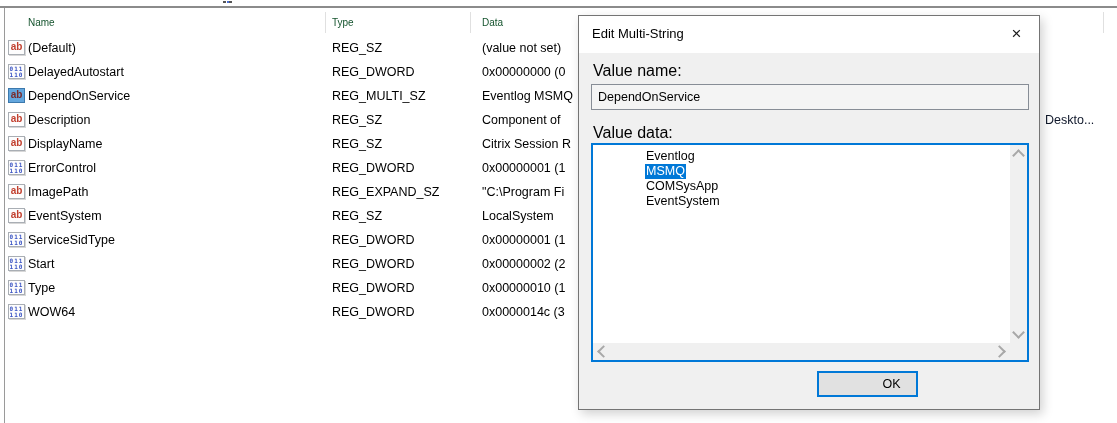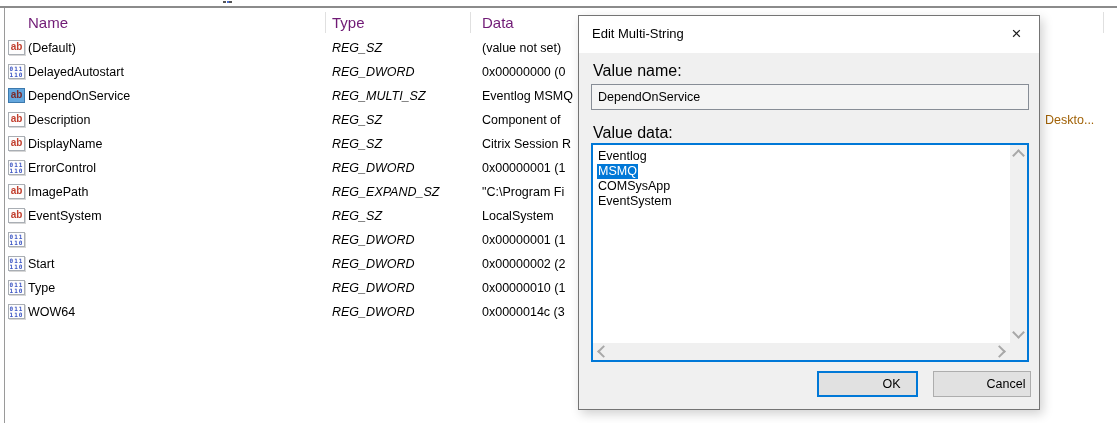--- a/index.html
+++ b/index.html
@@ -9,60 +9,60 @@
     font-family:"Liberation Sans","DejaVu Sans",sans-serif;
     -webkit-font-smoothing:antialiased;
   }
   .screen{position:absolute;inset:0;}
   
   .path-remnant{position:absolute;left:223px;top:1px;width:9px;height:2px;
     background:linear-gradient(90deg,#555 0 3px,transparent 3px 4px,#4a6fd4 4px 6px,#555 6px 9px);}
   .topline{position:absolute;left:0;top:6px;width:1117px;height:2px;background:#8b8b8b;}
   .left-border{position:absolute;left:4px;top:8px;width:1px;height:415px;background:#9a9a9a;}
   
-  .header-label{position:absolute;top:16px;font-size:15px;color:#701a75;line-height:14px;cursor:default;}
+  .header-label{position:absolute;top:16px;font-size:10px;color:#14532d;line-height:14px;cursor:default;}
   .hl-name{left:28px;}
   .hl-type{left:332px;}
   .hl-data{left:482px;}
   .col-sep{position:absolute;top:12px;height:21px;width:1px;background:#e0e0e0;}
   .cs1{left:325px;} .cs2{left:470px;} .cs3{left:1103px;}
   
   .rows{position:absolute;left:5px;top:36px;width:1112px;}
   .row{position:relative;height:24px;}
   .vicon{position:absolute;left:3px;top:4px;width:17px;height:15px;box-sizing:border-box;
     background:#fdfdfd;border:1px solid #a9aeb4;text-align:center;font-weight:bold;cursor:default;
     box-shadow:1px 1px 0 #d7d7d7;}
   .vicon.string{color:#c2402f;font-size:10px;line-height:12px;}
   .vicon.dword{color:#3b55c4;font-family:"DejaVu Sans Mono",monospace;font-size:6px;line-height:6px;padding-top:1px;}
   .vicon.dword span{display:block;letter-spacing:1px;}
   .vicon.sel-icon{background:#63a6dd;border-color:#3c79ad;color:#7c2a2a;box-shadow:none;}
   .cell-name{position:absolute;left:23px;top:0;line-height:24px;font-size:12.5px;color:#000;white-space:nowrap;}
-  .cell-type{position:absolute;left:327px;top:0;line-height:24px;font-size:12.5px;color:#000;white-space:nowrap;font-style:italic;}
+  .cell-type{position:absolute;left:327px;top:0;line-height:24px;font-size:12.5px;color:#000;white-space:nowrap;}
   .cell-data{position:absolute;left:477px;top:0;width:626px;line-height:24px;font-size:12.5px;color:#000;
     white-space:nowrap;overflow:hidden;}
-  .cell-data-right{position:absolute;left:1040px;top:0;line-height:24px;font-size:12.5px;color:#a16207;white-space:nowrap;}
+  .cell-data-right{position:absolute;left:1040px;top:0;line-height:24px;font-size:12.5px;color:#0f172a;white-space:nowrap;}
   
   .dialog{position:absolute;left:578px;top:15px;width:462px;height:395px;box-sizing:border-box;
     background:#f0f0f0;border:1px solid #747474;box-shadow:3px 4px 10px rgba(0,0,0,0.18);z-index:10;}
   .titlebar{position:absolute;left:0;top:0;right:0;height:37px;background:#ffffff;}
   .title{position:absolute;left:13px;top:10px;font-size:13px;color:#000;white-space:nowrap;cursor:default;}
   .close-btn{position:absolute;right:0;top:0;width:45px;height:34px;display:flex;align-items:center;
     justify-content:center;cursor:default;}
   .close-btn span{font-size:17px;color:#1b1b1b;line-height:17px;}
   .dlg-label{position:absolute;left:14px;font-size:16px;color:#000;cursor:default;}
   .lbl-vn{top:46px;}
   .lbl-vd{top:108px;}
   .value-name-box{position:absolute;left:12px;top:68px;width:438px;height:26px;box-sizing:border-box;
     border:1px solid #878d96;background:#f4f4f4;font-size:12.5px;line-height:24px;padding:0 6px;color:#000;
     white-space:nowrap;overflow:hidden;}
   .value-data-box{position:absolute;left:12px;top:127px;width:438px;height:219px;box-sizing:border-box;
     border:2px solid #0078d7;background:#ffffff;}
   .vd-list{position:absolute;left:4px;top:4px;right:22px;font-size:12.5px;line-height:15px;color:#000;}
   .vd-line{white-space:nowrap;height:15px;}
-  .vd-line span{display:inline-block;padding:0 1px;}
+  .vd-line span{display:inline-block;padding:0 1px;margin-left:48px;}
   .vd-line span.sel{background:#0078d7;color:#fff;text-align:center;}
   .vscroll{position:absolute;top:0;right:0;width:17px;bottom:17px;background:#f0f0f0;}
   .hscroll{position:absolute;left:0;bottom:0;right:17px;height:17px;background:#f0f0f0;}
   .sb-corner{position:absolute;right:0;bottom:0;width:17px;height:17px;background:#f0f0f0;}
   .chev{position:absolute;width:7px;height:7px;border:0 solid #a8a8a8;}
   .chev.up{left:4px;top:6px;border-top-width:2px;border-right-width:2px;transform:rotate(-45deg);}
   .chev.down{left:4px;bottom:6px;border-bottom-width:2px;border-right-width:2px;transform:rotate(45deg);}
   .chev.cleft{left:6px;top:4px;border-top-width:2px;border-left-width:2px;transform:rotate(-45deg);}
   .chev.cright{right:6px;top:4px;border-top-width:2px;border-right-width:2px;transform:rotate(45deg);}
   .btn{position:absolute;top:355px;height:26px;box-sizing:border-box;background:#e1e1e1;font-size:12.5px;
@@ -140,20 +140,21 @@
         <span class="vicon string">ab</span>
         <span class="cell-name">EventSystem</span>
         <span class="cell-type">REG_SZ</span>
         <span class="cell-data">LocalSystem</span>
       </div>
       <div class="row">
         <span class="vicon dword">
           <span>011</span>
           <span>110</span>
         </span>
+        <span class="cell-name">ServiceSidType</span>
         <span class="cell-type">REG_DWORD</span>
         <span class="cell-data">0x00000001 (1</span>
       </div>
       <div class="row">
         <span class="vicon dword">
           <span>011</span>
           <span>110</span>
         </span>
         <span class="cell-name">Start</span>
         <span class="cell-type">REG_DWORD</span>
@@ -203,15 +204,14 @@
         <span class="chev down"></span>
       </div>
       <div class="hscroll">
         <span class="chev cleft"></span>
         <span class="chev cright"></span>
       </div>
       <div class="sb-corner"></div>
     </div>
 
     <div class="btn ok">OK</div>
-    <div class="btn cancel">Cancel</div>
   </div>
 </div>
 
 </body></html>

